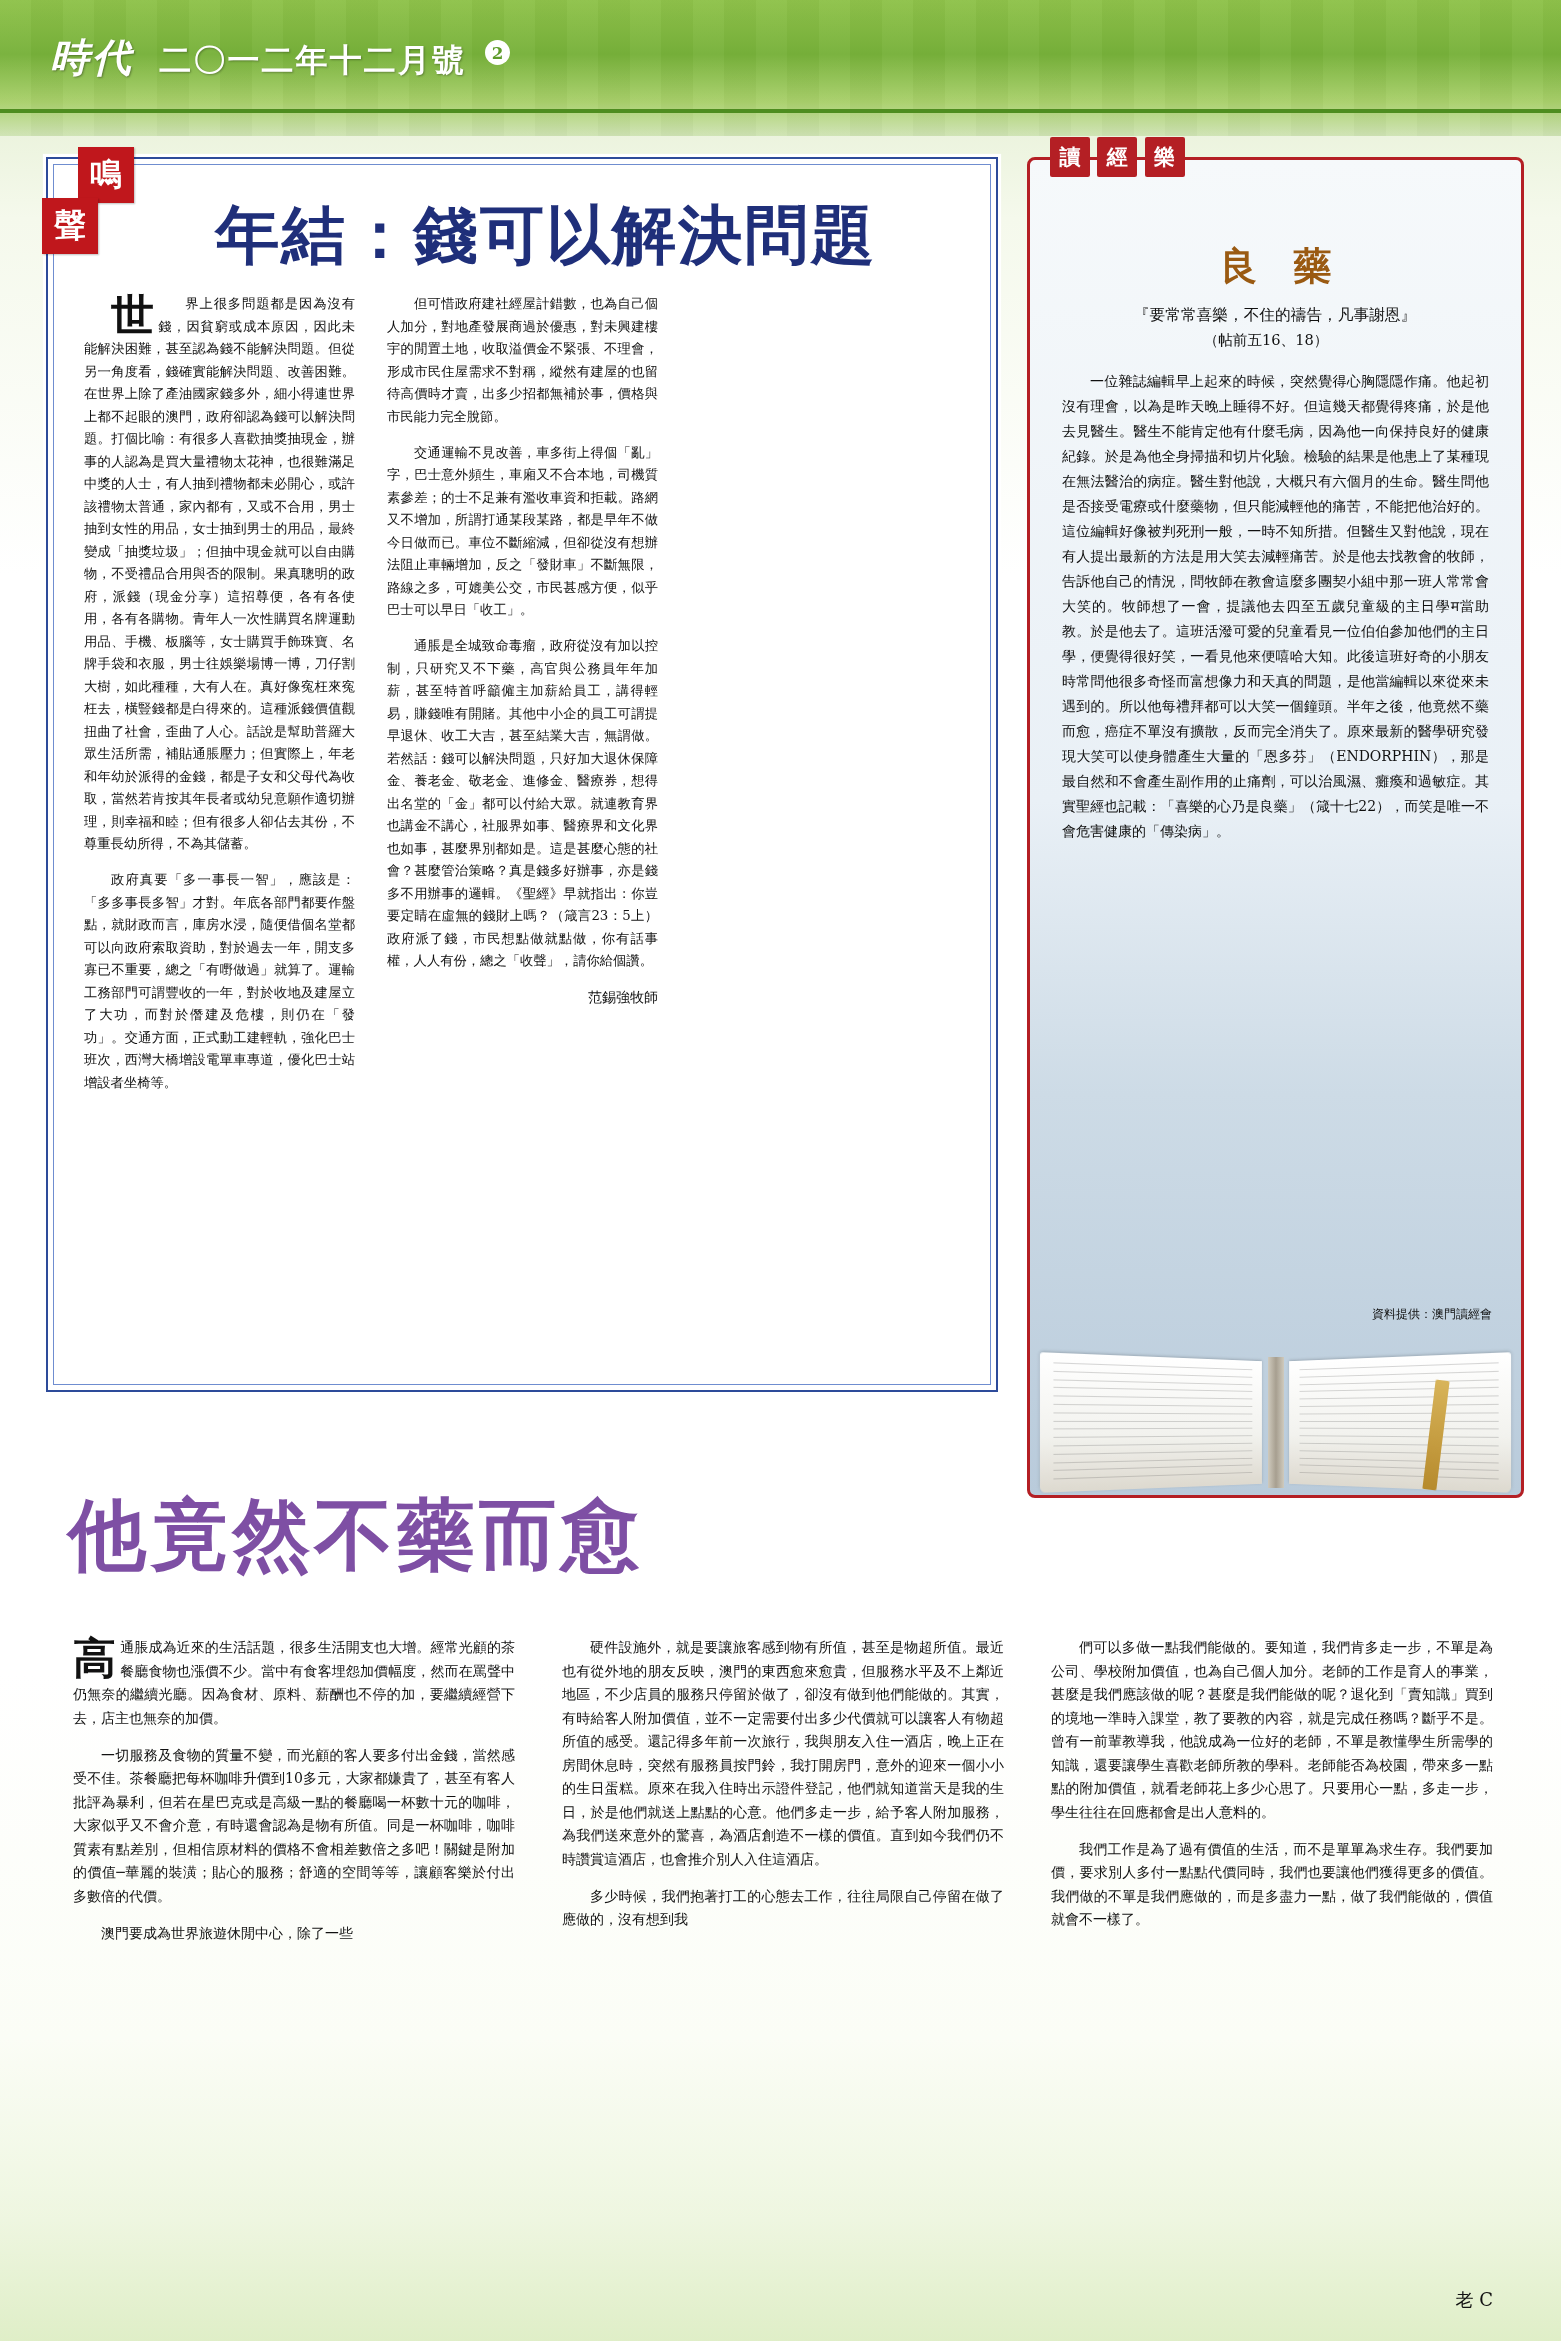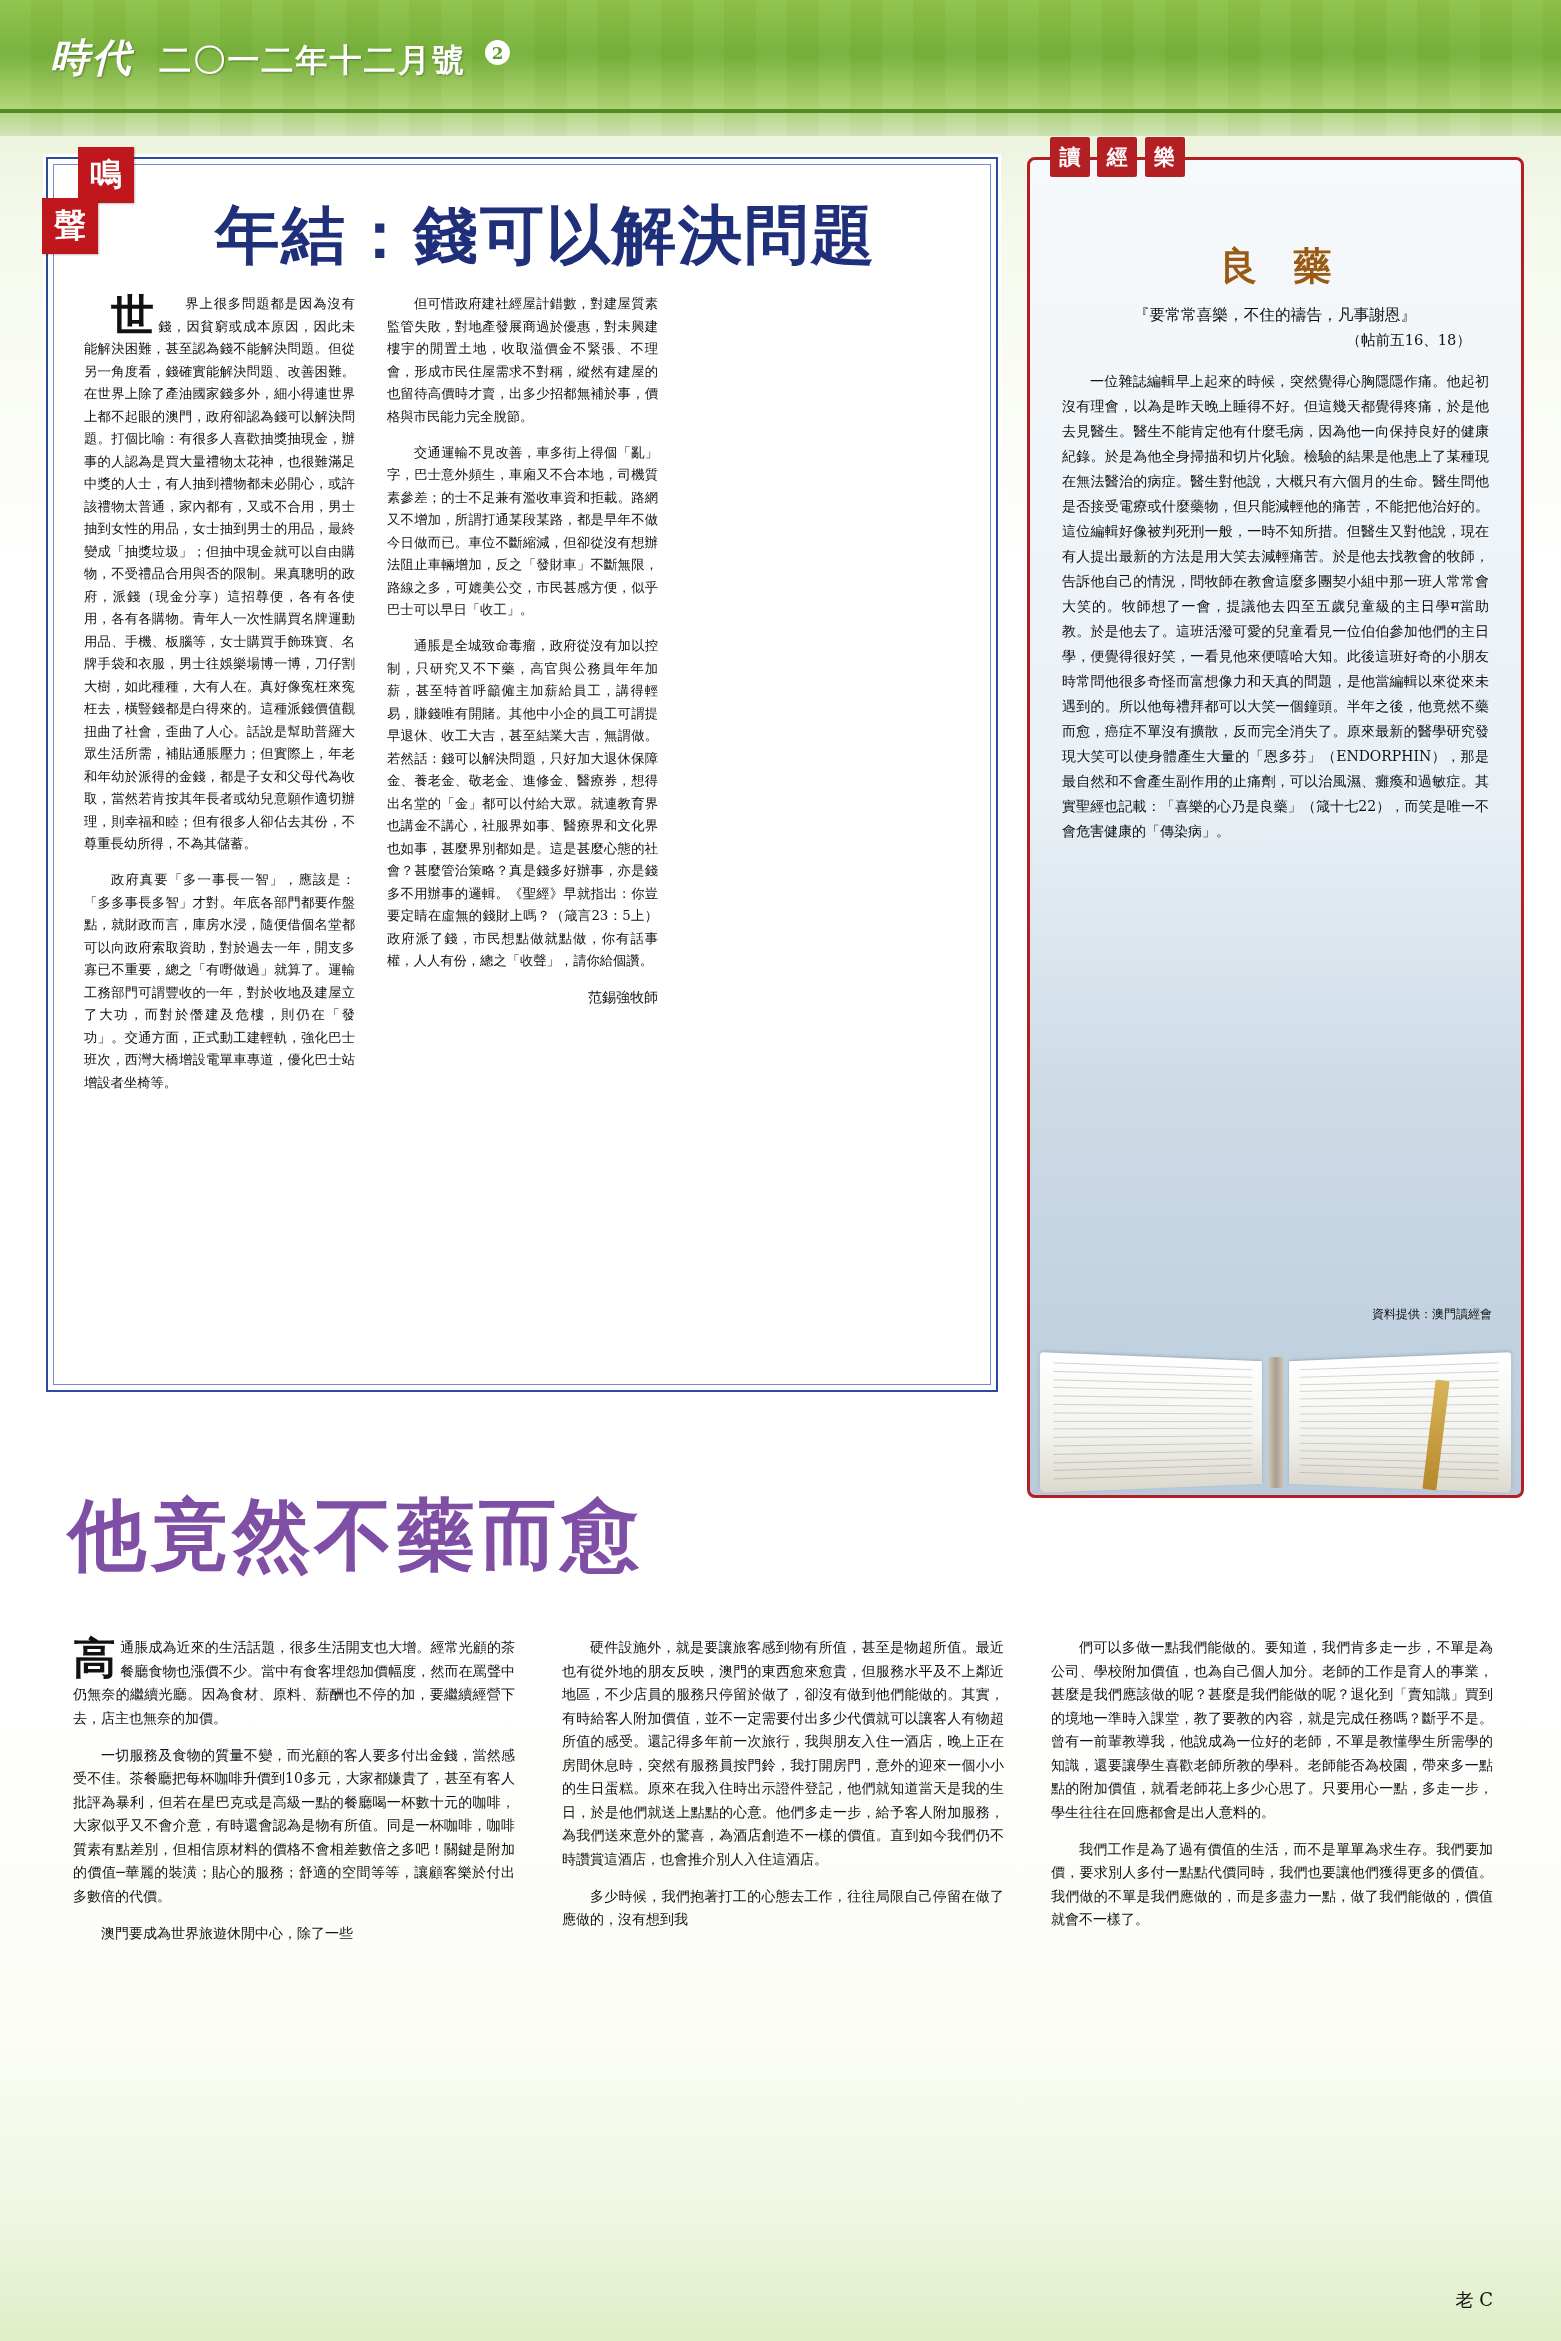--- a/index.html
+++ b/index.html
@@ -240,21 +240,20 @@
     top: 142px;
     width: 428px;
     text-align: center;
     font-size: 15.7px;
     line-height: 25px;
     color: #111;
     font-family: "DejaVu Serif", serif;
   }
   .devo-verse .ref {
     display: block;
-    text-align: right;
     padding-right: 18px;
     font-size: 14.6px;
   }
   .devo-body {
     position: absolute;
     left: 32px;
     top: 209px;
     width: 427px;
     font-size: 14px;
     line-height: 25px;
@@ -378,21 +377,21 @@
   <div class="article-title">年結：錢可以解決問題</div>
 
   <div class="cols">
     <div class="col">
       <p class="dropcap-para">
         <span class="dropcap">世</span><span>界上很多問題都是因為沒有錢，因貧窮或成本原因，因此未能解決困難，甚至認為錢不能解決問題。但從另一角度看，錢確實能解決問題、改善困難。在世界上除了產油國家錢多外，細小得連世界上都不起眼的澳門，政府卻認為錢可以解決問題。打個比喻：有很多人喜歡抽獎抽現金，辦事的人認為是買大量禮物太花神，也很難滿足中獎的人士，有人抽到禮物都未必開心，或許該禮物太普通，家內都有，又或不合用，男士抽到女性的用品，女士抽到男士的用品，最終變成「抽獎垃圾」；但抽中現金就可以自由購物，不受禮品合用與否的限制。果真聰明的政府，派錢（現金分享）這招尊便，各有各使用，各有各購物。青年人一次性購買名牌運動用品、手機、板腦等，女士購買手飾珠寶、名牌手袋和衣服，男士往娛樂場博一博，刀仔割大樹，如此種種，大有人在。真好像寃枉來寃枉去，橫豎錢都是白得來的。這種派錢價值觀扭曲了社會，歪曲了人心。話說是幫助普羅大眾生活所需，補貼通脹壓力；但實際上，年老和年幼於派得的金錢，都是子女和父母代為收取，當然若肯按其年長者或幼兒意願作適切辦理，則幸福和睦；但有很多人卻佔去其份，不尊重長幼所得，不為其儲蓄。</span>
       </p>
       <p>政府真要「多一事長一智」，應該是：「多多事長多智」才對。年底各部門都要作盤點，就財政而言，庫房水浸，隨便借個名堂都可以向政府索取資助，對於過去一年，開支多寡已不重要，總之「有嘢做過」就算了。運輸工務部門可謂豐收的一年，對於收地及建屋立了大功，而對於僭建及危樓，則仍在「發功」。交通方面，正式動工建輕軌，強化巴士班次，西灣大橋增設電單車專道，優化巴士站增設者坐椅等。</p>
     </div>
     <div class="col">
-      <p>但可惜政府建社經屋計錯數，對建屋質素監管失敗，對地產發展商過於優惠，對未興建樓宇的閒置土地，收取溢價金不緊張、不理會，形成市民住屋需求不對稱，縱然有建屋的也留待高價時才賣，出多少招都無補於事，價格與市民能力完全脫節。</p>
+      <p>但可惜政府建社經屋計錯數，也為自己個人加分，對地產發展商過於優惠，對未興建樓宇的閒置土地，收取溢價金不緊張、不理會，形成市民住屋需求不對稱，縱然有建屋的也留待高價時才賣，出多少招都無補於事，價格與市民能力完全脫節。</p>
       <p>交通運輸不見改善，車多街上得個「亂」字，巴士意外頻生，車廂又不合本地，司機質素參差；的士不足兼有濫收車資和拒載。路網又不增加，所謂打通某段某路，都是早年不做今日做而已。車位不斷縮減，但卻從沒有想辦法阻止車輛增加，反之「發財車」不斷無限，路線之多，可媲美公交，市民甚感方便，似乎巴士可以早日「收工」。</p>
       <p>通脹是全城致命毒瘤，政府從沒有加以控制，只研究又不下藥，高官與公務員年年加薪，甚至特首呼籲僱主加薪給員工，講得輕易，賺錢唯有開賭。其他中小企的員工可謂提早退休、收工大吉，甚至結業大吉，無謂做。若然話：錢可以解決問題，只好加大退休保障金、養老金、敬老金、進修金、醫療券，想得出名堂的「金」都可以付給大眾。就連教育界也講金不講心，社服界如事、醫療界和文化界也如事，甚麼界別都如是。這是甚麼心態的社會？甚麼管治策略？真是錢多好辦事，亦是錢多不用辦事的邏輯。《聖經》早就指出：你豈要定睛在虛無的錢財上嗎？（箴言23：5上）政府派了錢，市民想點做就點做，你有話事權，人人有份，總之「收聲」，請你給個讚。</p>
       <div class="byline">范錫強牧師</div>
     </div>
   </div>
 
   <div class="devo-box">
     <div class="devo-title">良 藥</div>
     <div class="devo-verse">
       <span>『要常常喜樂，不住的禱告，凡事謝恩』</span>

